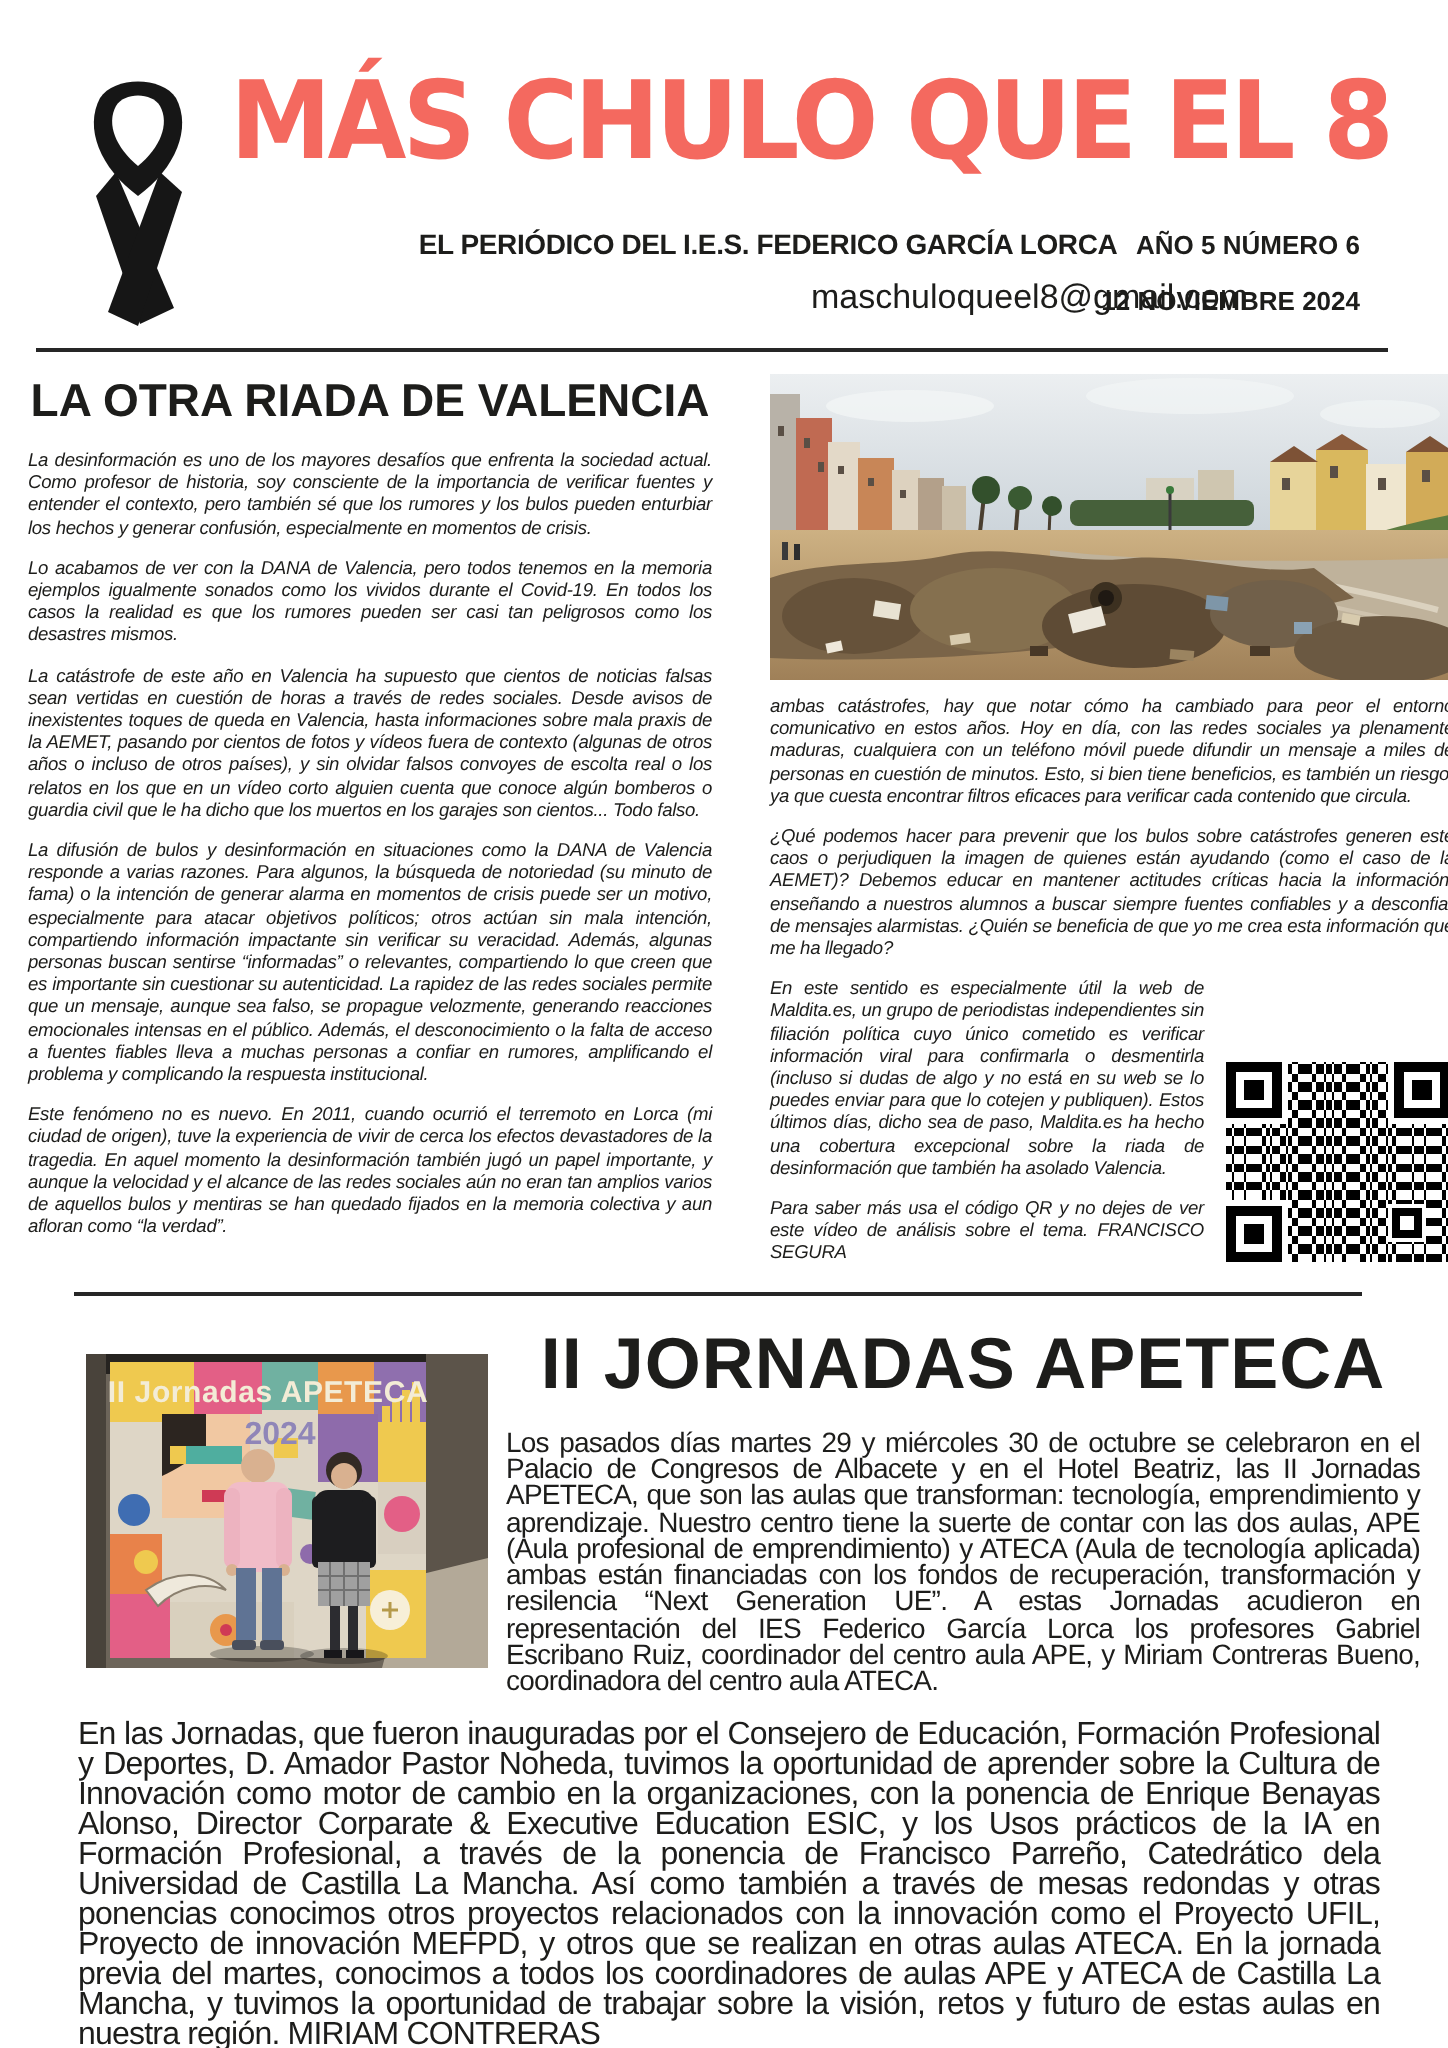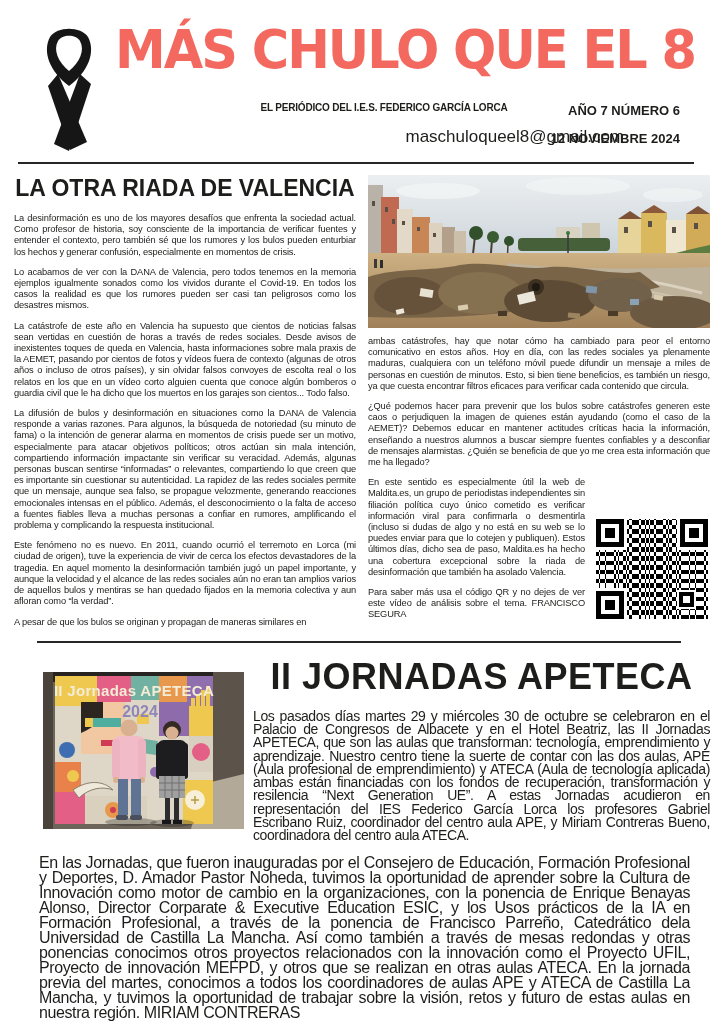--- a/index.html
+++ b/index.html
@@ -3,54 +3,54 @@
 <meta charset="utf-8">
 <style>
   *{box-sizing:border-box;margin:0;padding:0;}
   html,body{width:724px;height:1024px;}
   body{
     background:#ffffff;
     color:#1d1d1b;
     font-family:"Liberation Sans",sans-serif;
     overflow:hidden;
   }
-  .page{position:relative;width:724px;height:1024px;padding:0 14px;}
+  .page{position:relative;width:724px;height:1024px;padding:12px 14px;}
 
   
   .header{position:relative;height:164px;}
   .ribbon{position:absolute;left:20px;top:24px;width:70px;height:128px;}
   .masthead-title{
     position:absolute;left:88px;right:2px;top:18px;
     text-align:center;white-space:nowrap;
     font-family:"DejaVu Sans",sans-serif;
     font-weight:800;font-size:51px;letter-spacing:-2px;
     color:#f4695f;transform:scaleY(1.06);transform-origin:top center;
   }
   .masthead-sub{
     position:absolute;left:130px;width:480px;top:102px;
-    text-align:center;font-weight:700;font-size:10px;letter-spacing:-0.2px;
+    text-align:center;font-weight:700;font-size:14px;letter-spacing:-0.2px;
   }
   .masthead-email{
     position:absolute;left:130px;width:480px;top:127px;
     text-align:right;font-weight:400;font-size:17px;
   }
   .issue-no{position:absolute;right:30px;top:103px;font-weight:700;font-size:13px;text-align:right;}
   .issue-date{position:absolute;right:30px;top:131px;font-weight:700;font-size:13px;text-align:right;}
   .header-rule{position:absolute;left:4px;right:16px;bottom:0;border-bottom:2px solid #262626;}
 
   
-  .art1{display:flex;gap:12px;margin-top:9px;}
+  .art1{display:flex;gap:29px;margin-top:9px;}
   .col{width:342px;flex:none;}
   .h-riada{
     font-size:23px;font-weight:700;text-align:center;
     letter-spacing:0;margin:2px 0 11px;white-space:nowrap;
   }
   .bt{
     font-size:9.3px;line-height:11.2px;letter-spacing:-0.15px;
-    text-align:justify;margin:0 0 9px;
+    text-align:justify;margin:0 0 9px;font-style:italic;
   }
   .photo1{width:342px;height:153px;display:block;margin:2px 0 8px;}
 
   
   .qr-float{
     float:right;width:116px;height:104px;margin:40px 0 2px 9px;
     position:relative;background:#fff;display:block;
   }
   .qr-noise{
     position:absolute;inset:2px;
@@ -95,35 +95,34 @@
   <div class="header">
     <svg class="ribbon" viewBox="0 0 70 128" aria-hidden="true">
       <path d="M24,50 L53,118 L36,126 L14,62 Z" fill="#161616"></path>
       <path d="M46,50 L20,120 L35,127 L57,60 Z" fill="#161616"></path>
       <path d="M35,62 C16,48 8,28 16,13 C23,2 47,2 54,13 C62,28 54,48 35,62 Z" fill="#161616"></path>
       <path d="M35,47 C24,38 19,26 24,17 C28,10 42,10 46,17 C51,26 46,38 35,47 Z" fill="#ffffff"></path>
     </svg>
     <div class="masthead-title">MÁS CHULO QUE EL 8</div>
     <div class="masthead-sub">EL PERIÓDICO DEL I.E.S. FEDERICO GARCÍA LORCA</div>
     <div class="masthead-email">maschuloqueel8@gmail.com</div>
-    <div class="issue-no">AÑO 7 NÚMERO 6</div>
+    <div class="issue-no">AÑO 5 NÚMERO 6</div>
     <div class="issue-date">12 NOVIEMBRE 2024</div>
     <div class="header-rule"></div>
   </div>
 
   <div class="art1">
 
     <div class="col">
       <h1 class="h-riada">LA OTRA RIADA DE VALENCIA</h1>
       <p class="bt">La desinformación es uno de los mayores desafíos que enfrenta la sociedad actual. Como profesor de historia, soy consciente de la importancia de verificar fuentes y entender el contexto, pero también sé que los rumores y los bulos pueden enturbiar los hechos y generar confusión, especialmente en momentos de crisis.</p>
       <p class="bt">Lo acabamos de ver con la DANA de Valencia, pero todos tenemos en la memoria ejemplos igualmente sonados como los vividos durante el Covid-19. En todos los casos la realidad es que los rumores pueden ser casi tan peligrosos como los desastres mismos.</p>
       <p class="bt">La catástrofe de este año en Valencia ha supuesto que cientos de noticias falsas sean vertidas en cuestión de horas a través de redes sociales. Desde avisos de inexistentes toques de queda en Valencia, hasta informaciones sobre mala praxis de la AEMET, pasando por cientos de fotos y vídeos fuera de contexto (algunas de otros años o incluso de otros países), y sin olvidar falsos convoyes de escolta real o los relatos en los que en un vídeo corto alguien cuenta que conoce algún bomberos o guardia civil que le ha dicho que los muertos en los garajes son cientos... Todo falso.</p>
       <p class="bt">La difusión de bulos y desinformación en situaciones como la DANA de Valencia responde a varias razones. Para algunos, la búsqueda de notoriedad (su minuto de fama) o la intención de generar alarma en momentos de crisis puede ser un motivo, especialmente para atacar objetivos políticos; otros actúan sin mala intención, compartiendo información impactante sin verificar su veracidad. Además, algunas personas buscan sentirse “informadas” o relevantes, compartiendo lo que creen que es importante sin cuestionar su autenticidad. La rapidez de las redes sociales permite que un mensaje, aunque sea falso, se propague velozmente, generando reacciones emocionales intensas en el público. Además, el desconocimiento o la falta de acceso a fuentes fiables lleva a muchas personas a confiar en rumores, amplificando el problema y complicando la respuesta institucional.</p>
       <p class="bt">Este fenómeno no es nuevo. En 2011, cuando ocurrió el terremoto en Lorca (mi ciudad de origen), tuve la experiencia de vivir de cerca los efectos devastadores de la tragedia. En aquel momento la desinformación también jugó un papel importante, y aunque la velocidad y el alcance de las redes sociales aún no eran tan amplios varios de aquellos bulos y mentiras se han quedado fijados en la memoria colectiva y aun afloran como “la verdad”.</p>
-      <p class="bt">A pesar de que los bulos se originan y propagan de maneras similares en</p>
     </div>
 
     <div class="col">
 
       <svg class="photo1" viewBox="0 0 342 153" preserveAspectRatio="none" aria-hidden="true">
         <defs>
           <linearGradient id="skyg" x1="0" y1="0" x2="0" y2="1">
             <stop offset="0" stop-color="#eceff1"></stop>
               <stop offset="1" stop-color="#ccd4da"></stop>
           </linearGradient>

